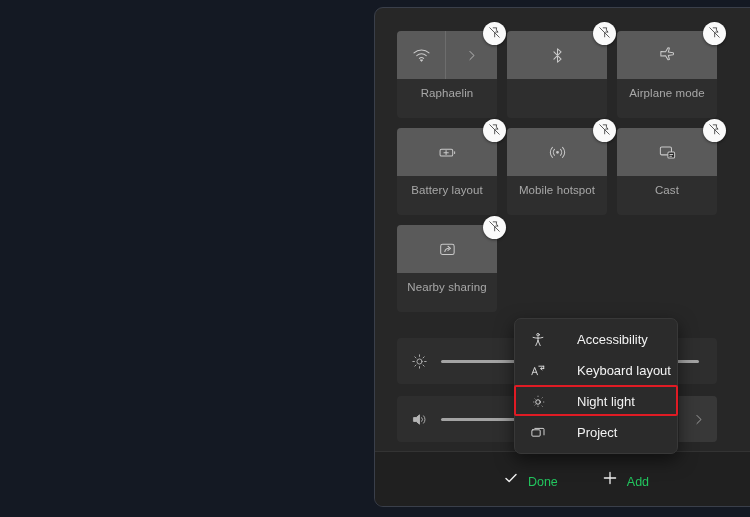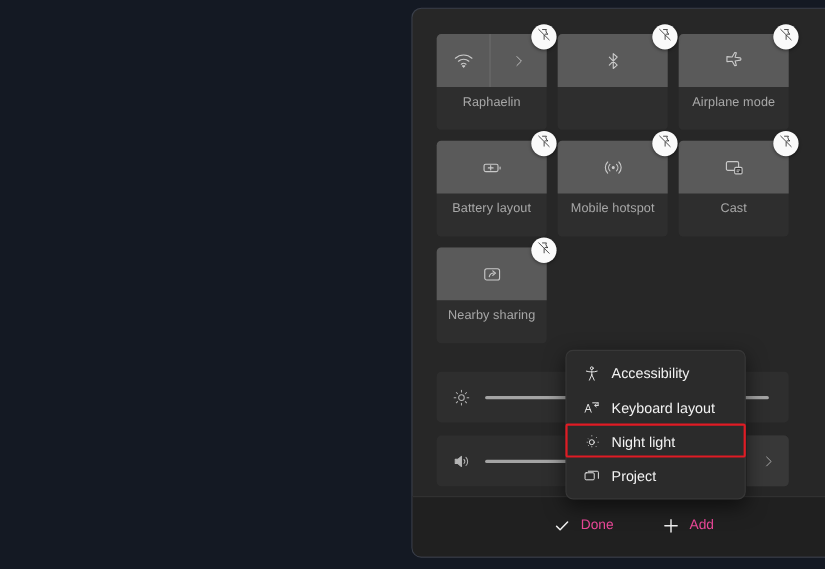--- a/index.html
+++ b/index.html
@@ -162,23 +162,23 @@
     height: 54px;
     background: #202020;
     border-top: 1px solid #333333;
     display: flex;
     align-items: center;
     justify-content: center;
     gap: 26px;
   }
   .footer-btn {
     display: flex;
-    align-items: flex-start;
+    align-items: flex-end;
     gap: 9px;
-    color: #ec4899;
+    color: #22c55e;
     font-size: 12.5px;
     padding: 5px 9px;
     border-radius: 4px;
   }
 
   
   #context-menu {
     position: absolute;
     left: 514px;
     top: 318px;
@@ -189,21 +189,21 @@
     padding: 5px 0;
     box-shadow: 0 6px 18px rgba(0,0,0,0.55);
     z-index: 30;
     box-sizing: border-box;
   }
   .menu-item {
     display: flex;
     align-items: center;
     height: 31px;
     padding-left: 14px;
-    gap: 10px;
+    gap: 31px;
     color: #f3f3f3;
     font-size: 13px;
     box-sizing: border-box;
   }
   .menu-item .menu-ico {
     width: 17px;
     display: flex;
     align-items: center;
     justify-content: center;
     flex: 0 0 17px;

